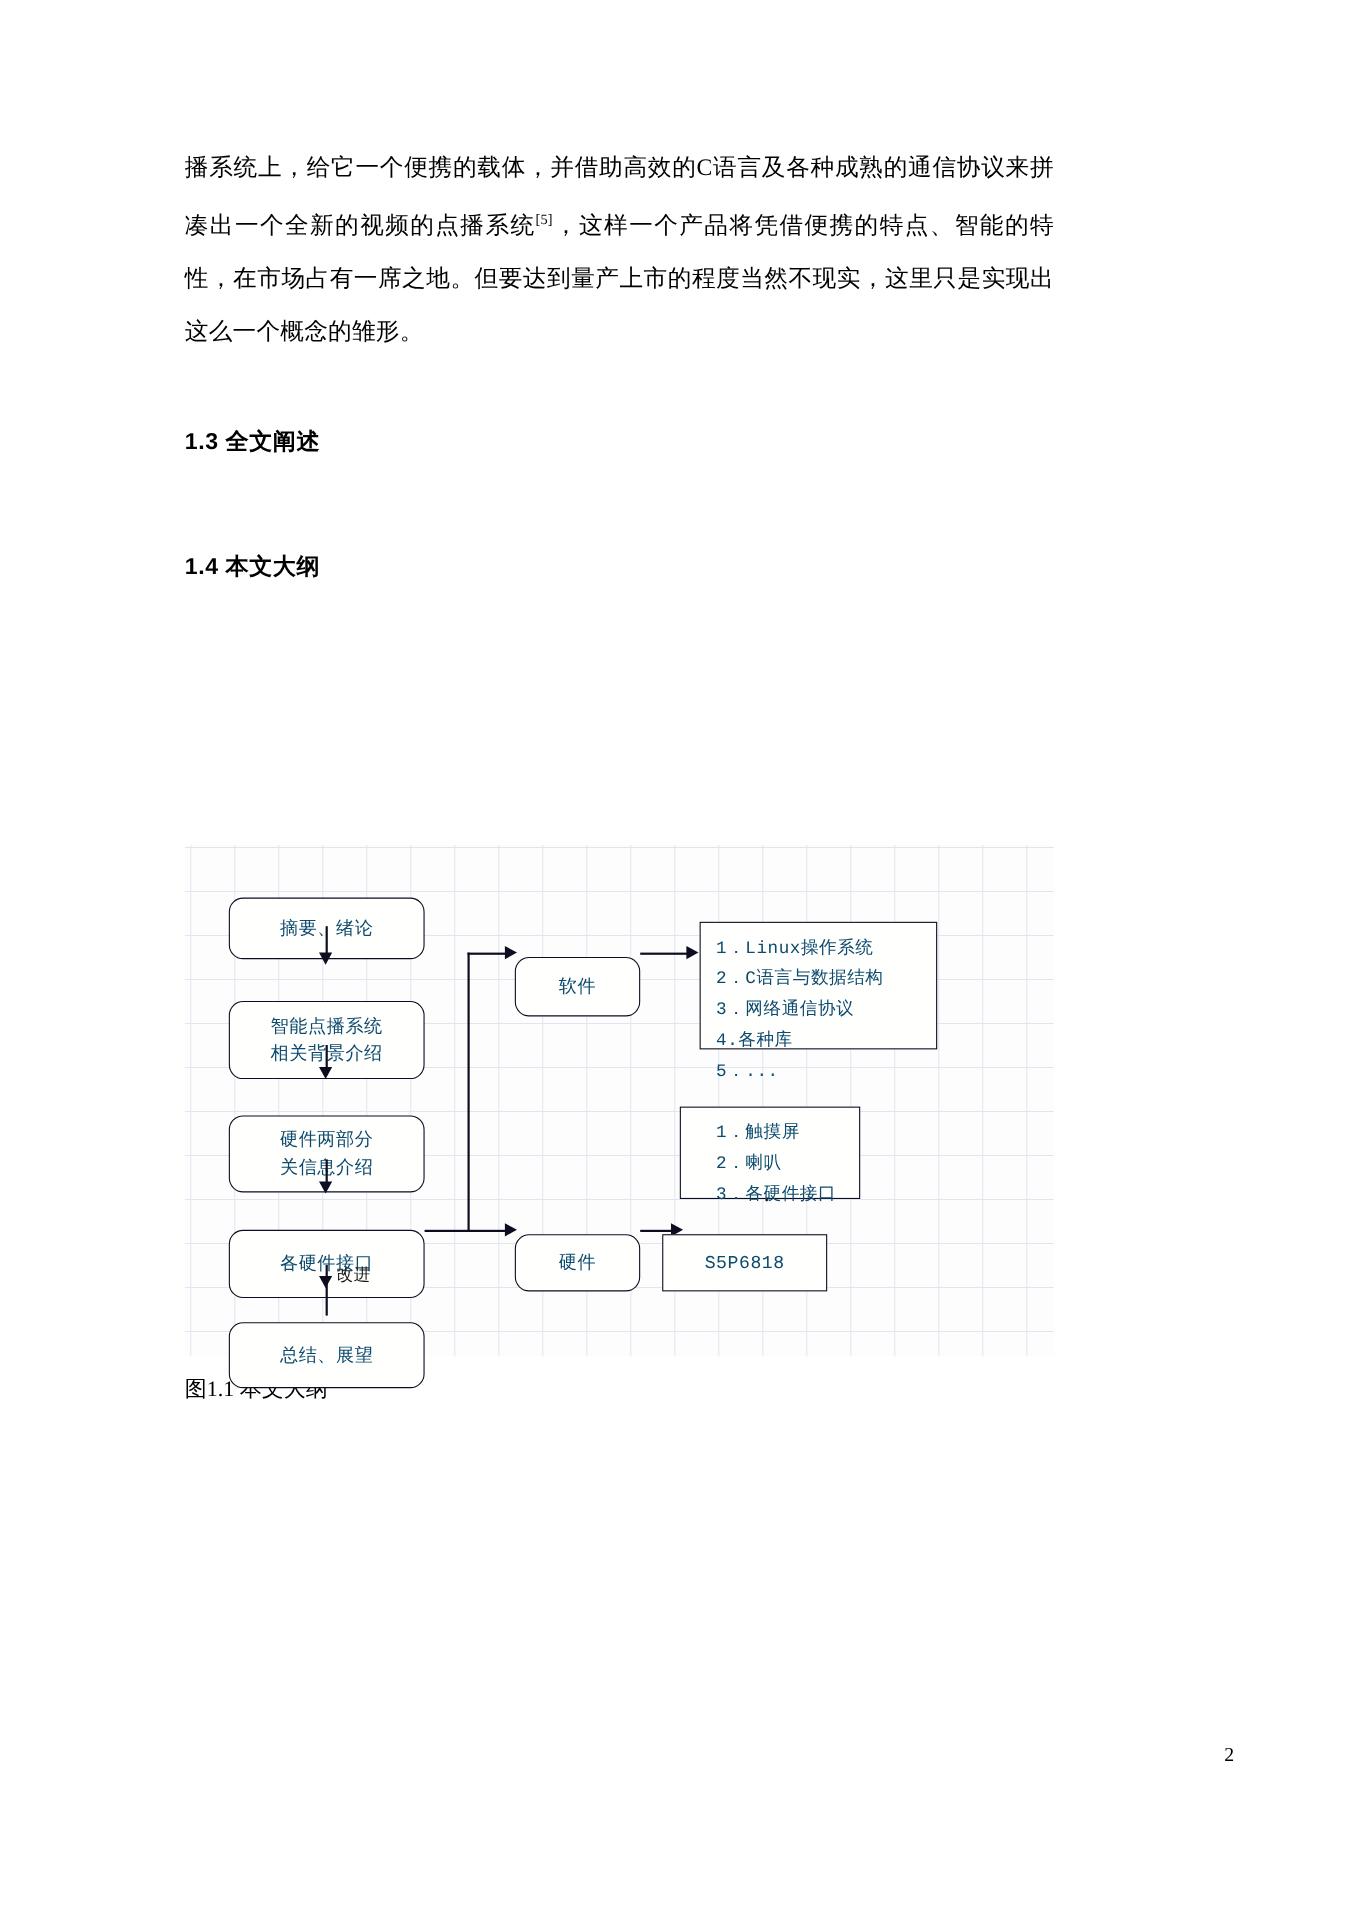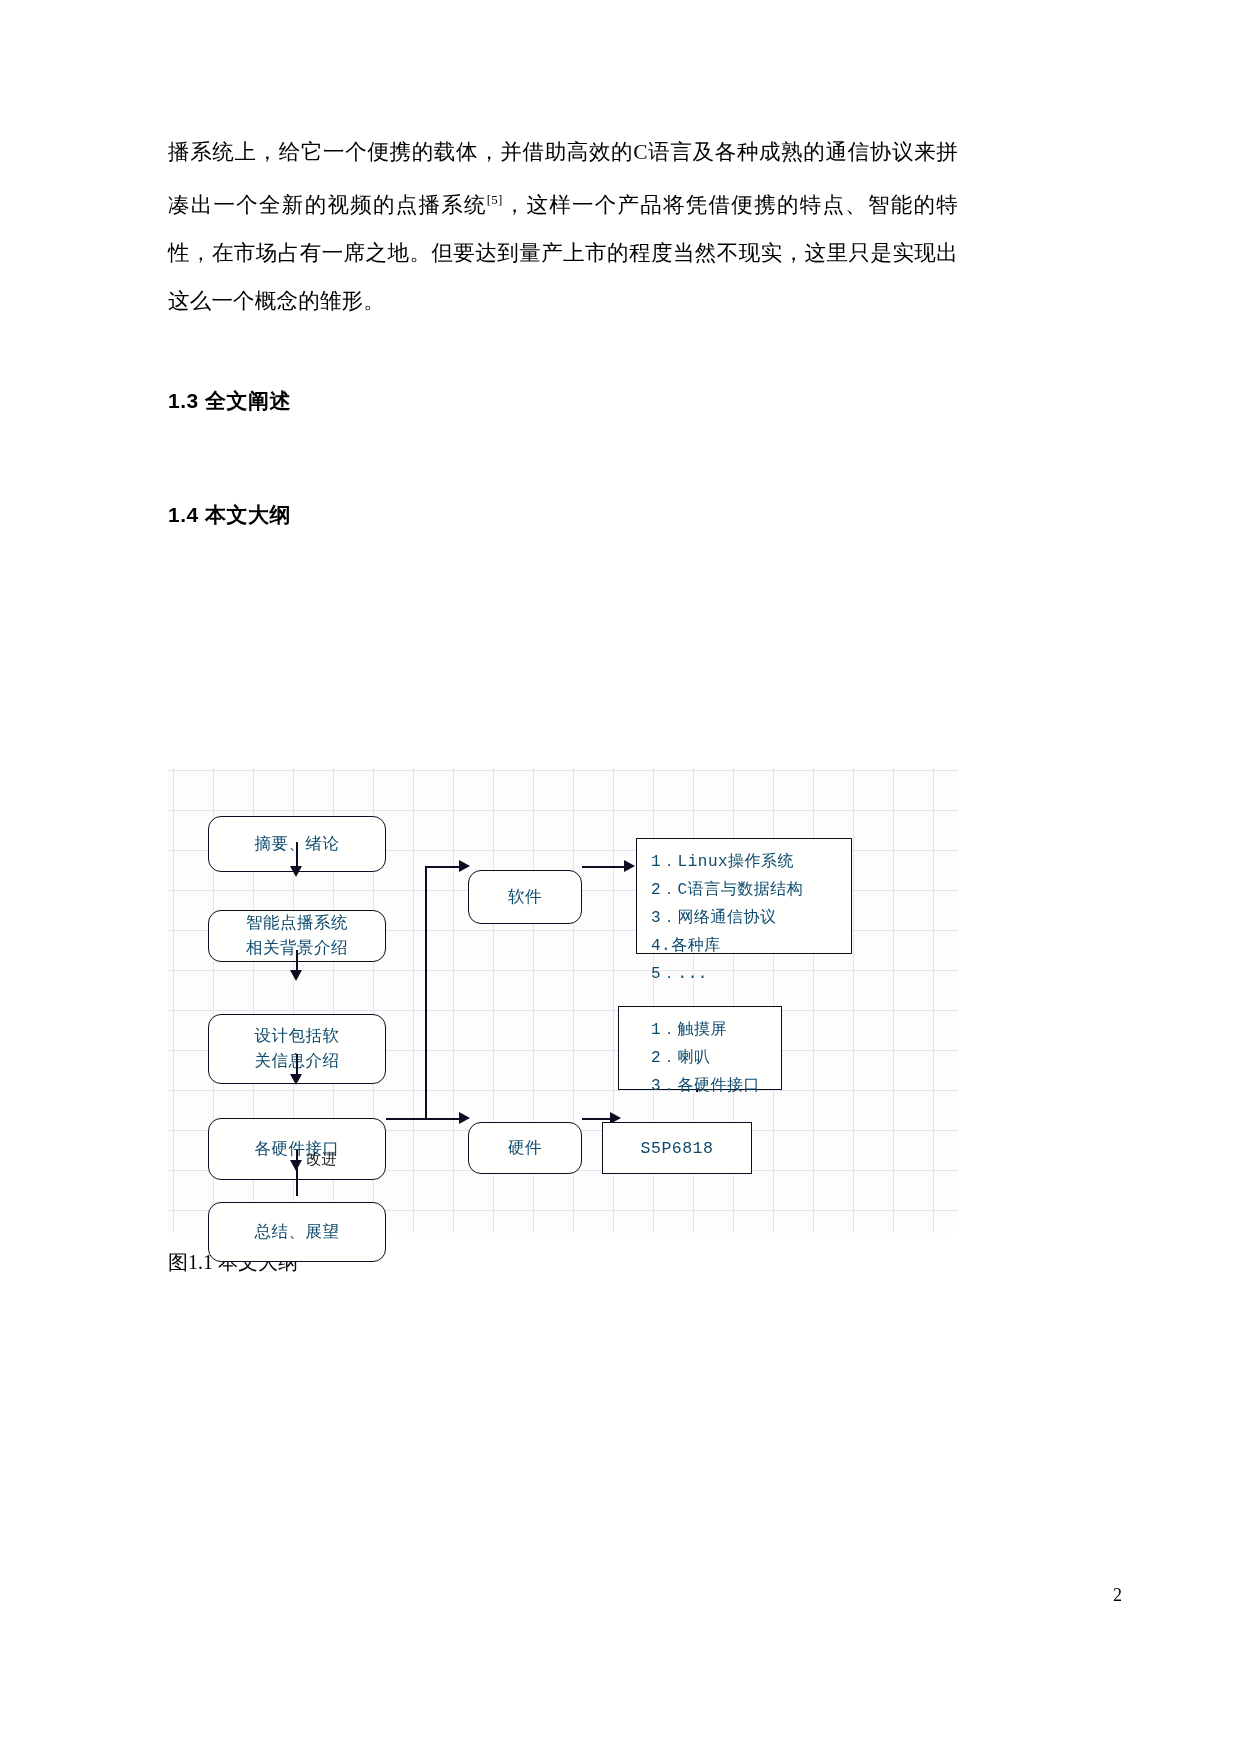--- a/index.html
+++ b/index.html
@@ -132,33 +132,33 @@
   </div>
 
   <div class="figure">
     <div class="fig-canvas">
 
       <div class="node round" style="left:40px; top:18px; width:178px; height:56px;">摘要、绪论</div>
 
       <div class="edge v" style="left:128px; top:74px; height:26px;"></div>
       <div class="arrow down" style="left:122px; top:98px;"></div>
 
-      <div class="node round" style="left:40px; top:112px; width:178px; height:52px;">
+      <div class="node round" style="left:40px; top:112px; width:178px; height:71px;">
         <div class="lines">
           <div>智能点播系统</div>
           <div>相关背景介绍</div>
         </div>
       </div>
 
       <div class="edge v" style="left:128px; top:182px; height:22px;"></div>
       <div class="arrow down" style="left:122px; top:202px;"></div>
 
       <div class="node round" style="left:40px; top:216px; width:178px; height:70px;">
         <div class="lines">
-          <div>设计包括软</div>
+          <div>硬件两部分</div>
           <div>关信息介绍</div>
         </div>
       </div>
 
       <div class="edge v" style="left:128px; top:286px; height:22px;"></div>
       <div class="arrow down" style="left:122px; top:306px;"></div>
 
       <div class="node round" style="left:40px; top:320px; width:178px; height:62px;">各硬件接口</div>
 
       <div class="edge v" style="left:128px; top:382px; height:46px;"></div>

